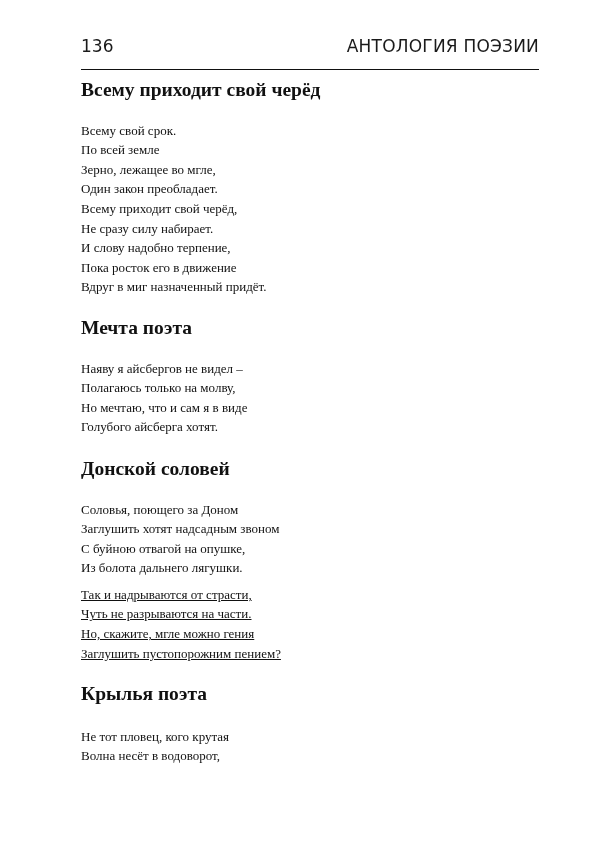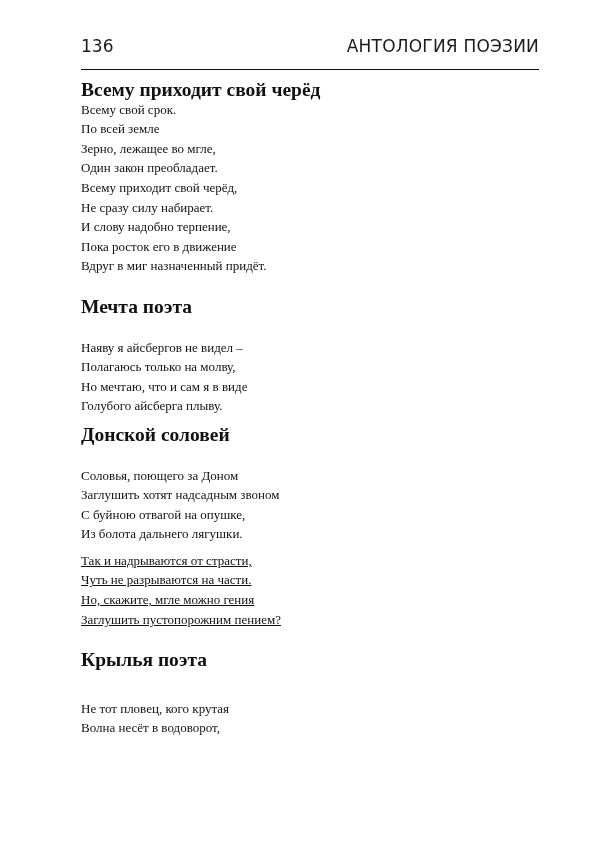--- a/index.html
+++ b/index.html
@@ -9,28 +9,28 @@
     .page-num { position: absolute; left: 0; top: 0; }
     .running-title { position: absolute; right: 0; top: 0; letter-spacing: 0.2px; }
     .rule { position: absolute; left: 81px; width: 458px; top: 69px; height: 0; border-top: 1.5px solid #111; }
     .content { position: absolute; left: 81px; top: 80px; width: 460px;
       font-family: "Liberation Serif", "DejaVu Serif", serif; font-size: 13px; line-height: 19.6px; color: #111; }
     .poem { margin: 0; }
     .poem-title { font-weight: bold; margin: 0; padding-top: 0; height: 19.6px; }
     .stanza { margin: 0; }
     .line { display: block; white-space: nowrap; }
     #poem-0 .poem-title { margin-top: 0; }
-    #poem-0 .stanza-0 { }
+    #poem-0 .stanza-0 { margin-top: 21px; }
     #poem-1 { margin-top: 21px; }
     #poem-1 .stanza-0 { margin-top: 21px; }
-    #poem-2 { margin-top: 9px; }
+    #poem-2 { margin-top: 22px; }
     #poem-2 .stanza-0 { margin-top: 21px; }
     #poem-2 .stanza-1 { margin-top: 7px; text-decoration: underline; }
     #poem-3 { margin-top: 21px; }
-    #poem-3 .stanza-0 { margin-top: 29px; }
+    #poem-3 .stanza-0 { margin-top: 23px; }
   </style>
 </head>
 <body>
 
 <div class="header">
   <span class="page-num">136</span>
   <span class="running-title">АНТОЛОГИЯ ПОЭЗИИ</span>
 </div>
 <div class="rule"></div>
 
@@ -50,21 +50,21 @@
       <span class="line">Вдруг в миг назначенный придёт.</span>
     </div>
   </section>
 
   <section class="poem" id="poem-1">
     <h2 class="poem-title">Мечта поэта</h2>
     <div class="stanza stanza-0">
       <span class="line">Наяву я айсбергов не видел –</span>
       <span class="line">Полагаюсь только на молву,</span>
       <span class="line">Но мечтаю, что и сам я в виде</span>
-      <span class="line">Голубого айсберга плыву.</span>
+      <span class="line">Голубого айсберга хотят.</span>
     </div>
   </section>
 
   <section class="poem" id="poem-2">
     <h2 class="poem-title">Донской соловей</h2>
     <div class="stanza stanza-0">
       <span class="line">Соловья, поющего за Доном</span>
       <span class="line">Заглушить хотят надсадным звоном</span>
       <span class="line">С буйною отвагой на опушке,</span>
       <span class="line">Из болота дальнего лягушки.</span>

